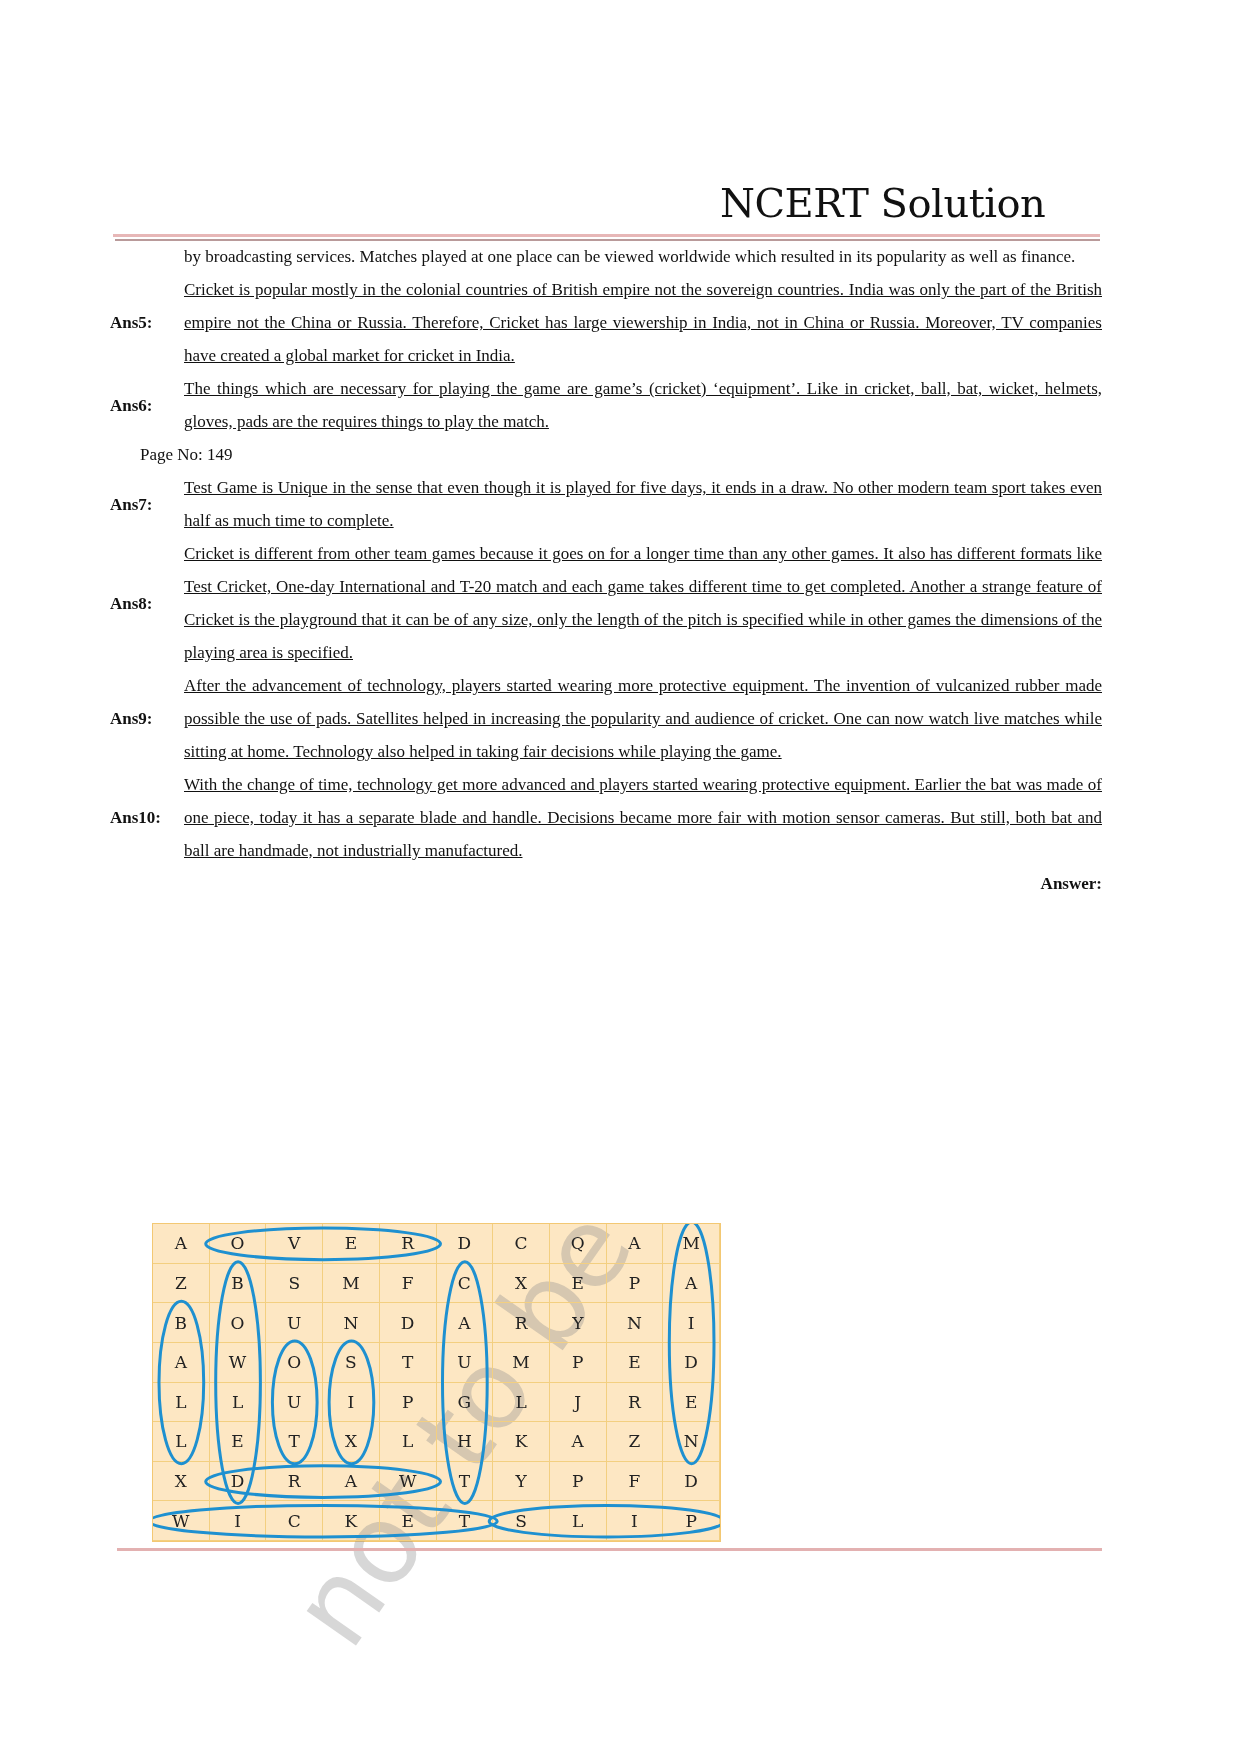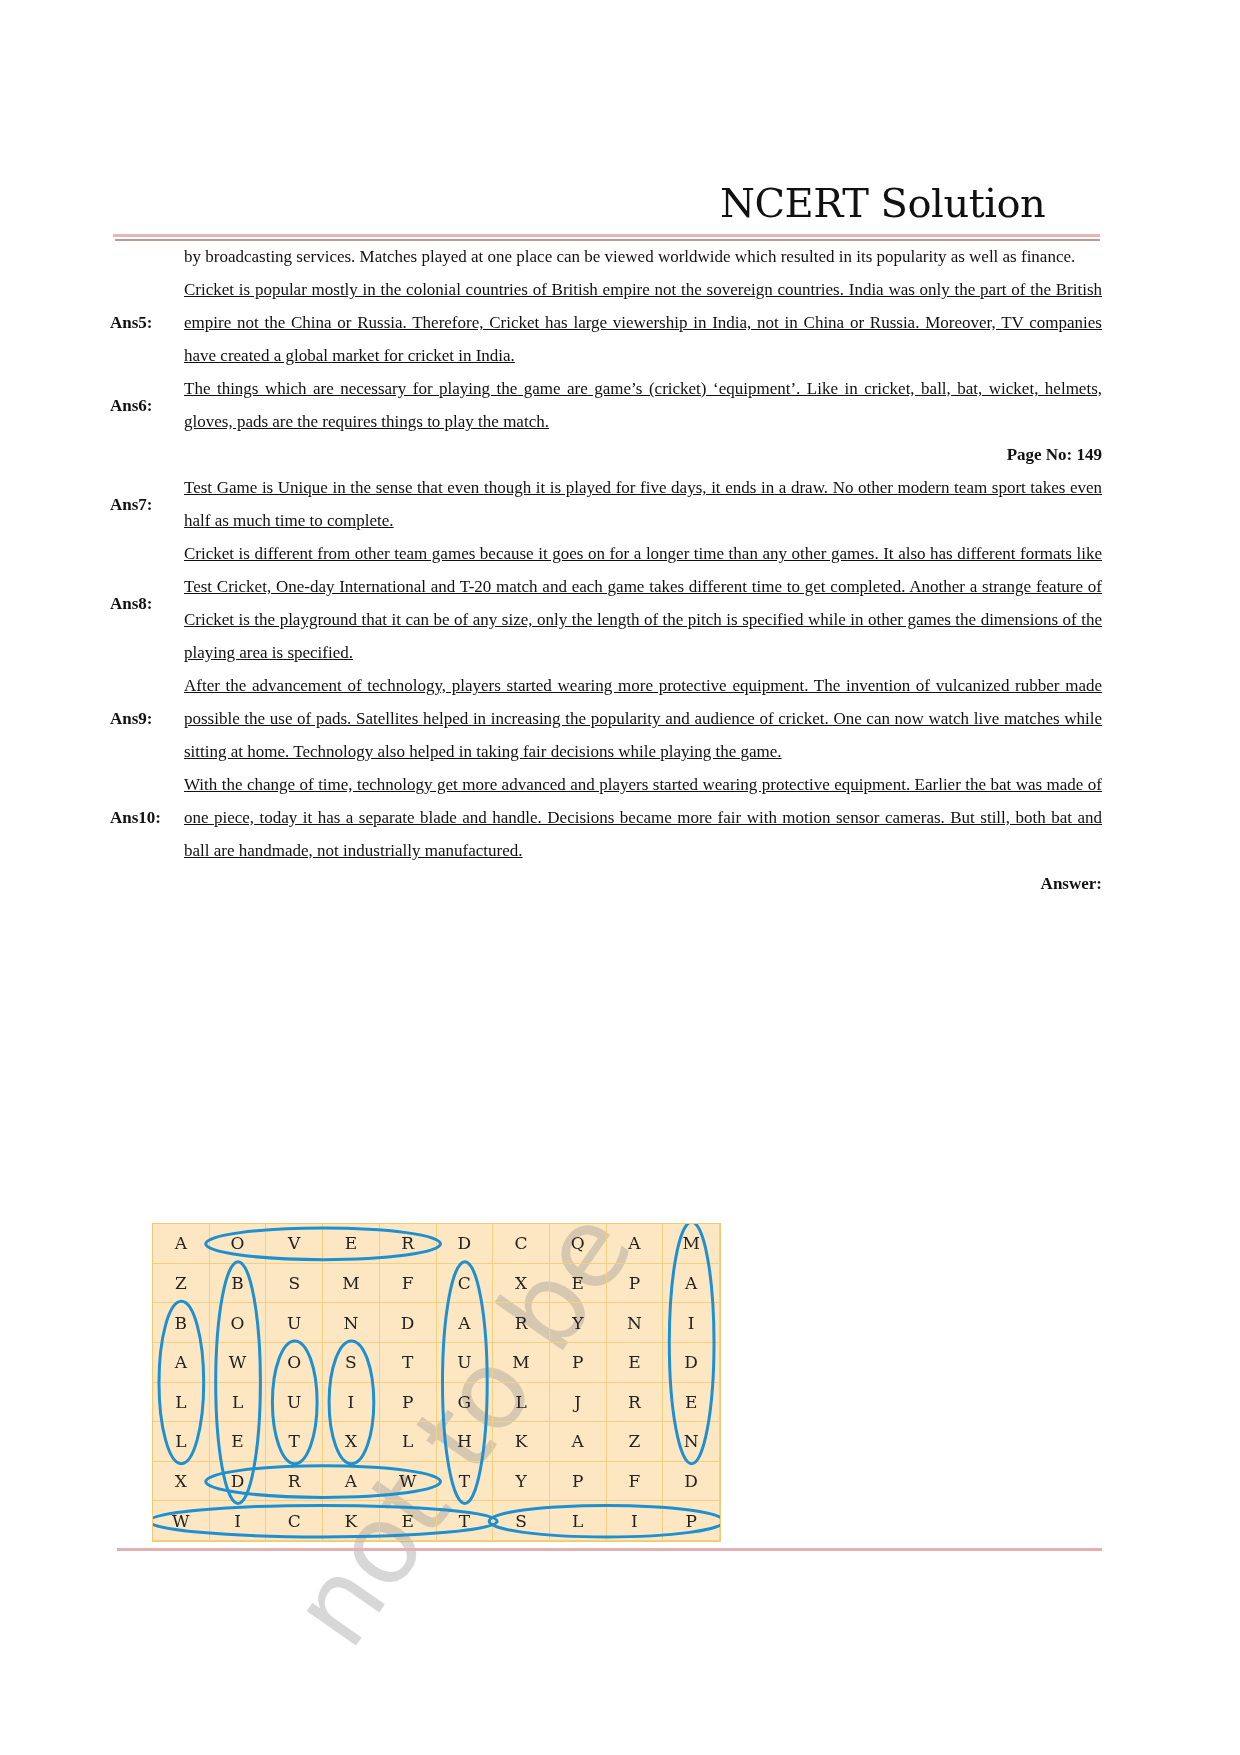--- a/index.html
+++ b/index.html
@@ -18,21 +18,21 @@
   .rule-bottom { position: absolute; left: 117px; top: 1548px; width: 985px; height: 3px; background: #e3b1b1; }
 
   .content {
     position: absolute; left: 110px; top: 240px; width: 992px;
     font-family: "Liberation Serif", serif; font-size: 17px; line-height: 33px;
   }
   .ans { display: flex; align-items: center; }
   .ans-label { font-weight: bold; white-space: nowrap; width: 74px; flex: none; }
   .ans-text { text-align: justify; text-align-last: left; flex: 1; text-decoration: underline; }
   .cont { padding-left: 74px; text-align: justify; text-align-last: left; }
-  .page-no { text-align: right; font-weight: bold; padding-left: 30px; }
+  .page-no { text-align: left; font-weight: normal; padding-left: 30px; }
   .section-heading { font-weight: bold; margin-top: 33px; }
   .answer-label { font-weight: bold; text-align: right; }
 
   .grid-wrap {
     position: absolute; left: 152px; top: 1223px; width: 567px; height: 317px;
     background: #fde7c3; border: 1px solid #f3c873;
   }
   .grid { position: absolute; left: 0; top: 0; width: 567px; height: 317px; display: grid;
     grid-template-columns: repeat(10, 1fr); grid-template-rows: repeat(8, 1fr); }
   .cell {

